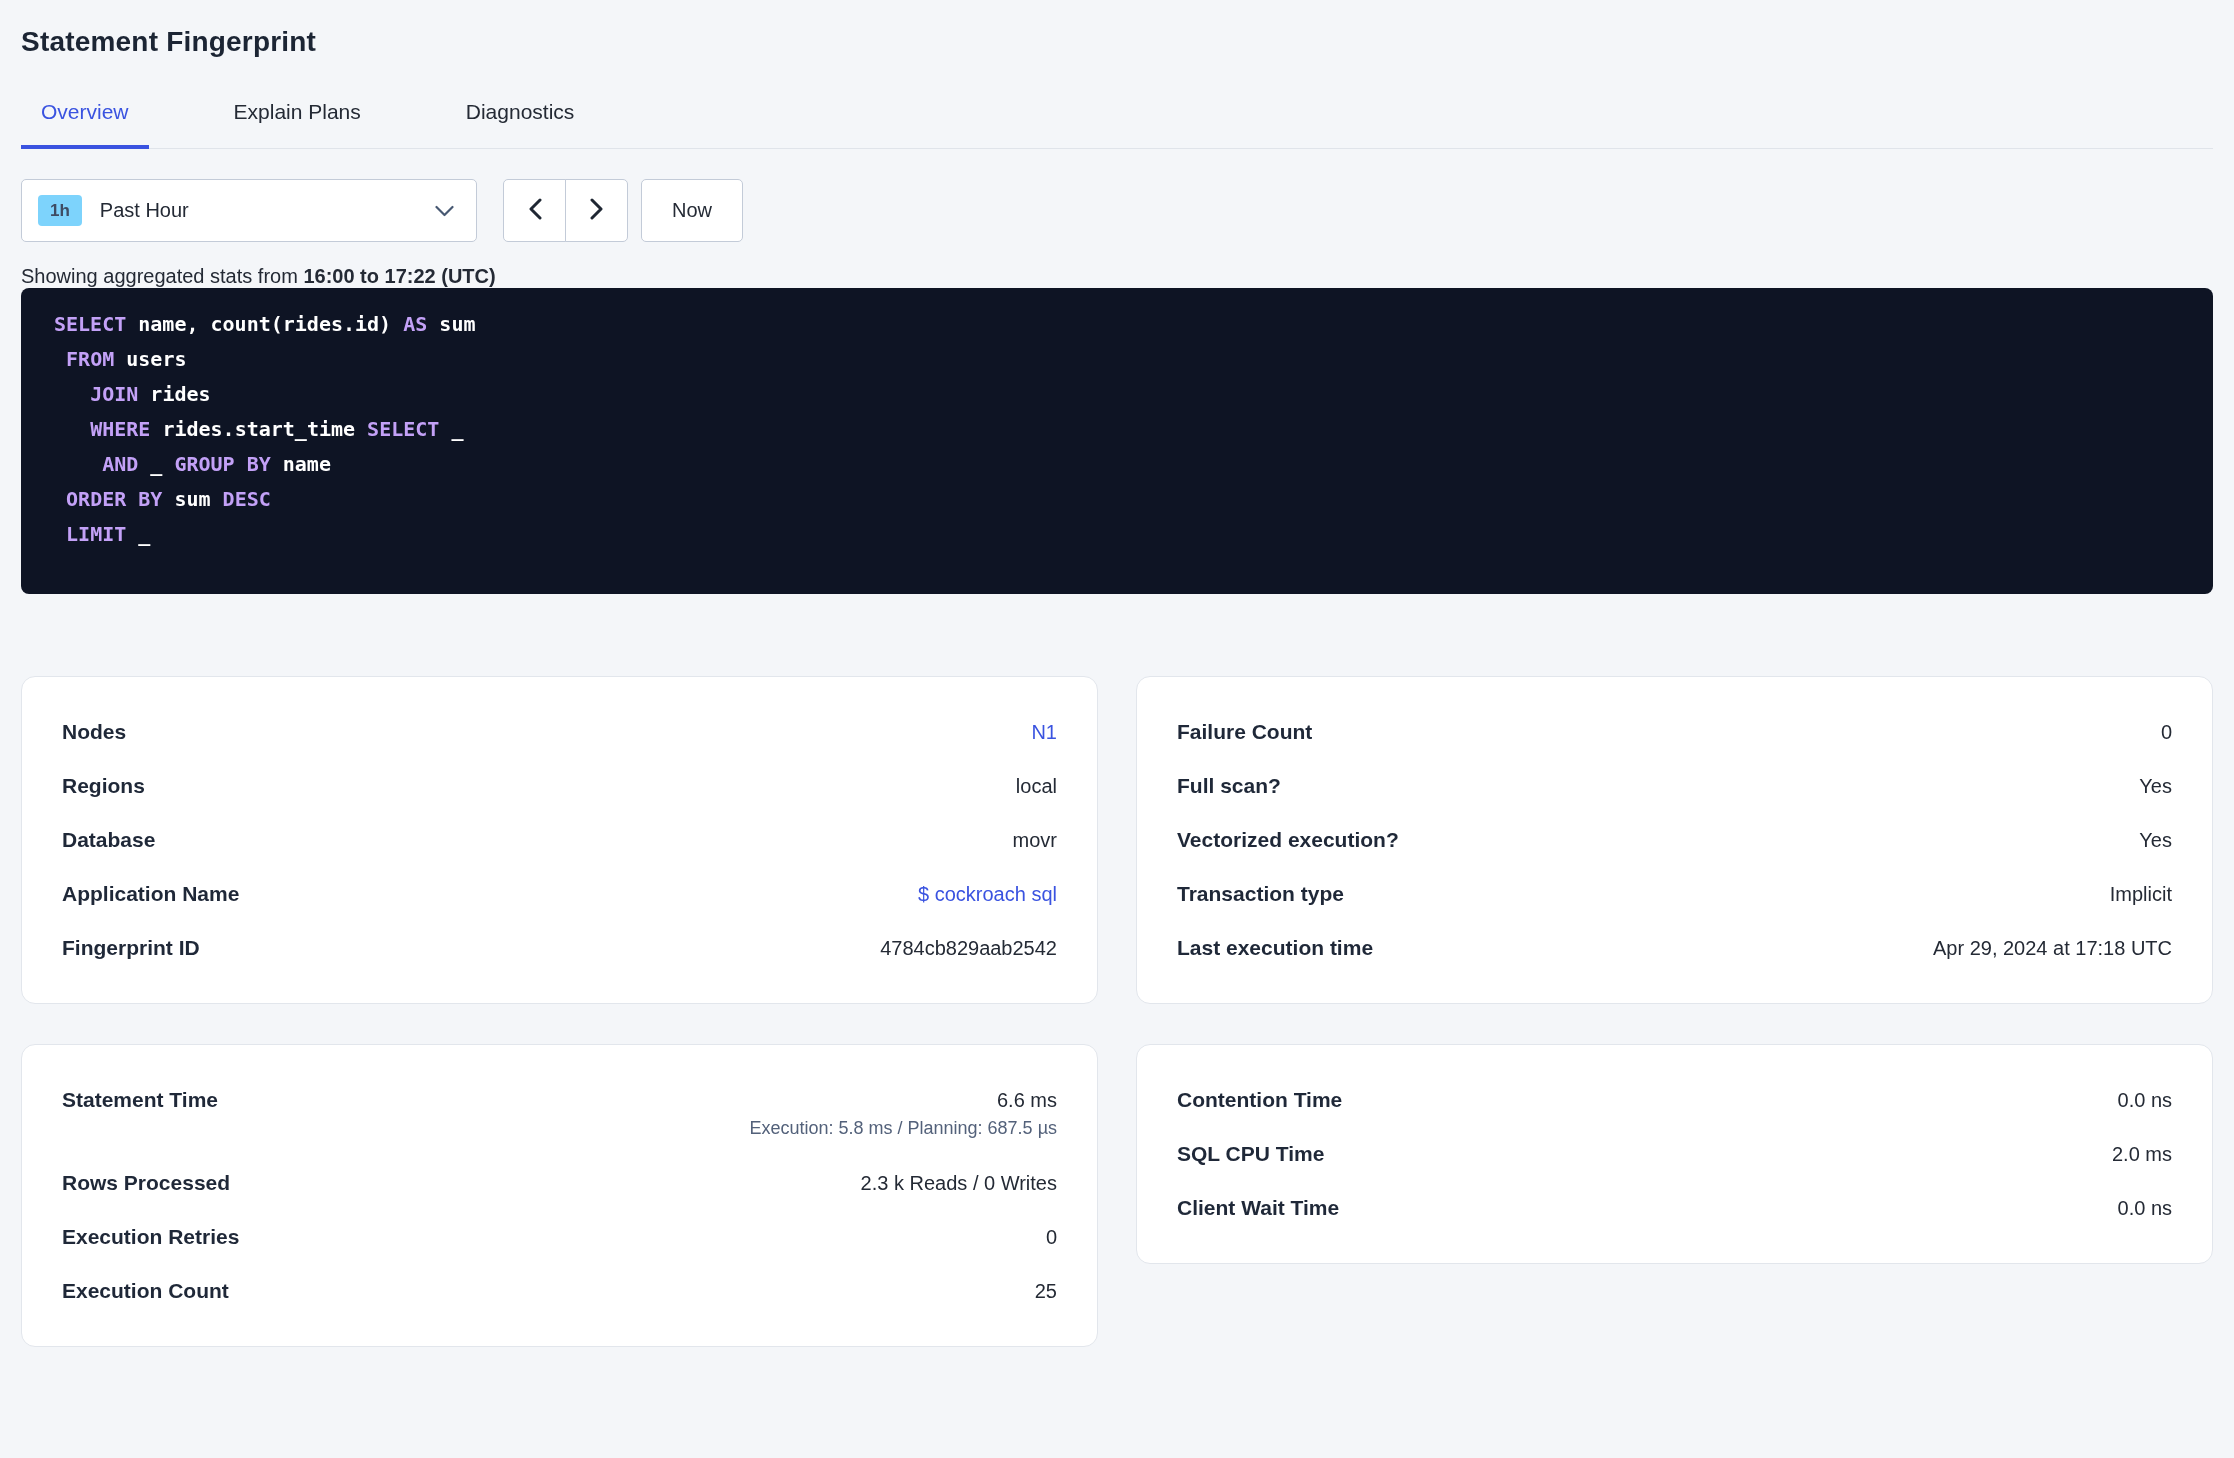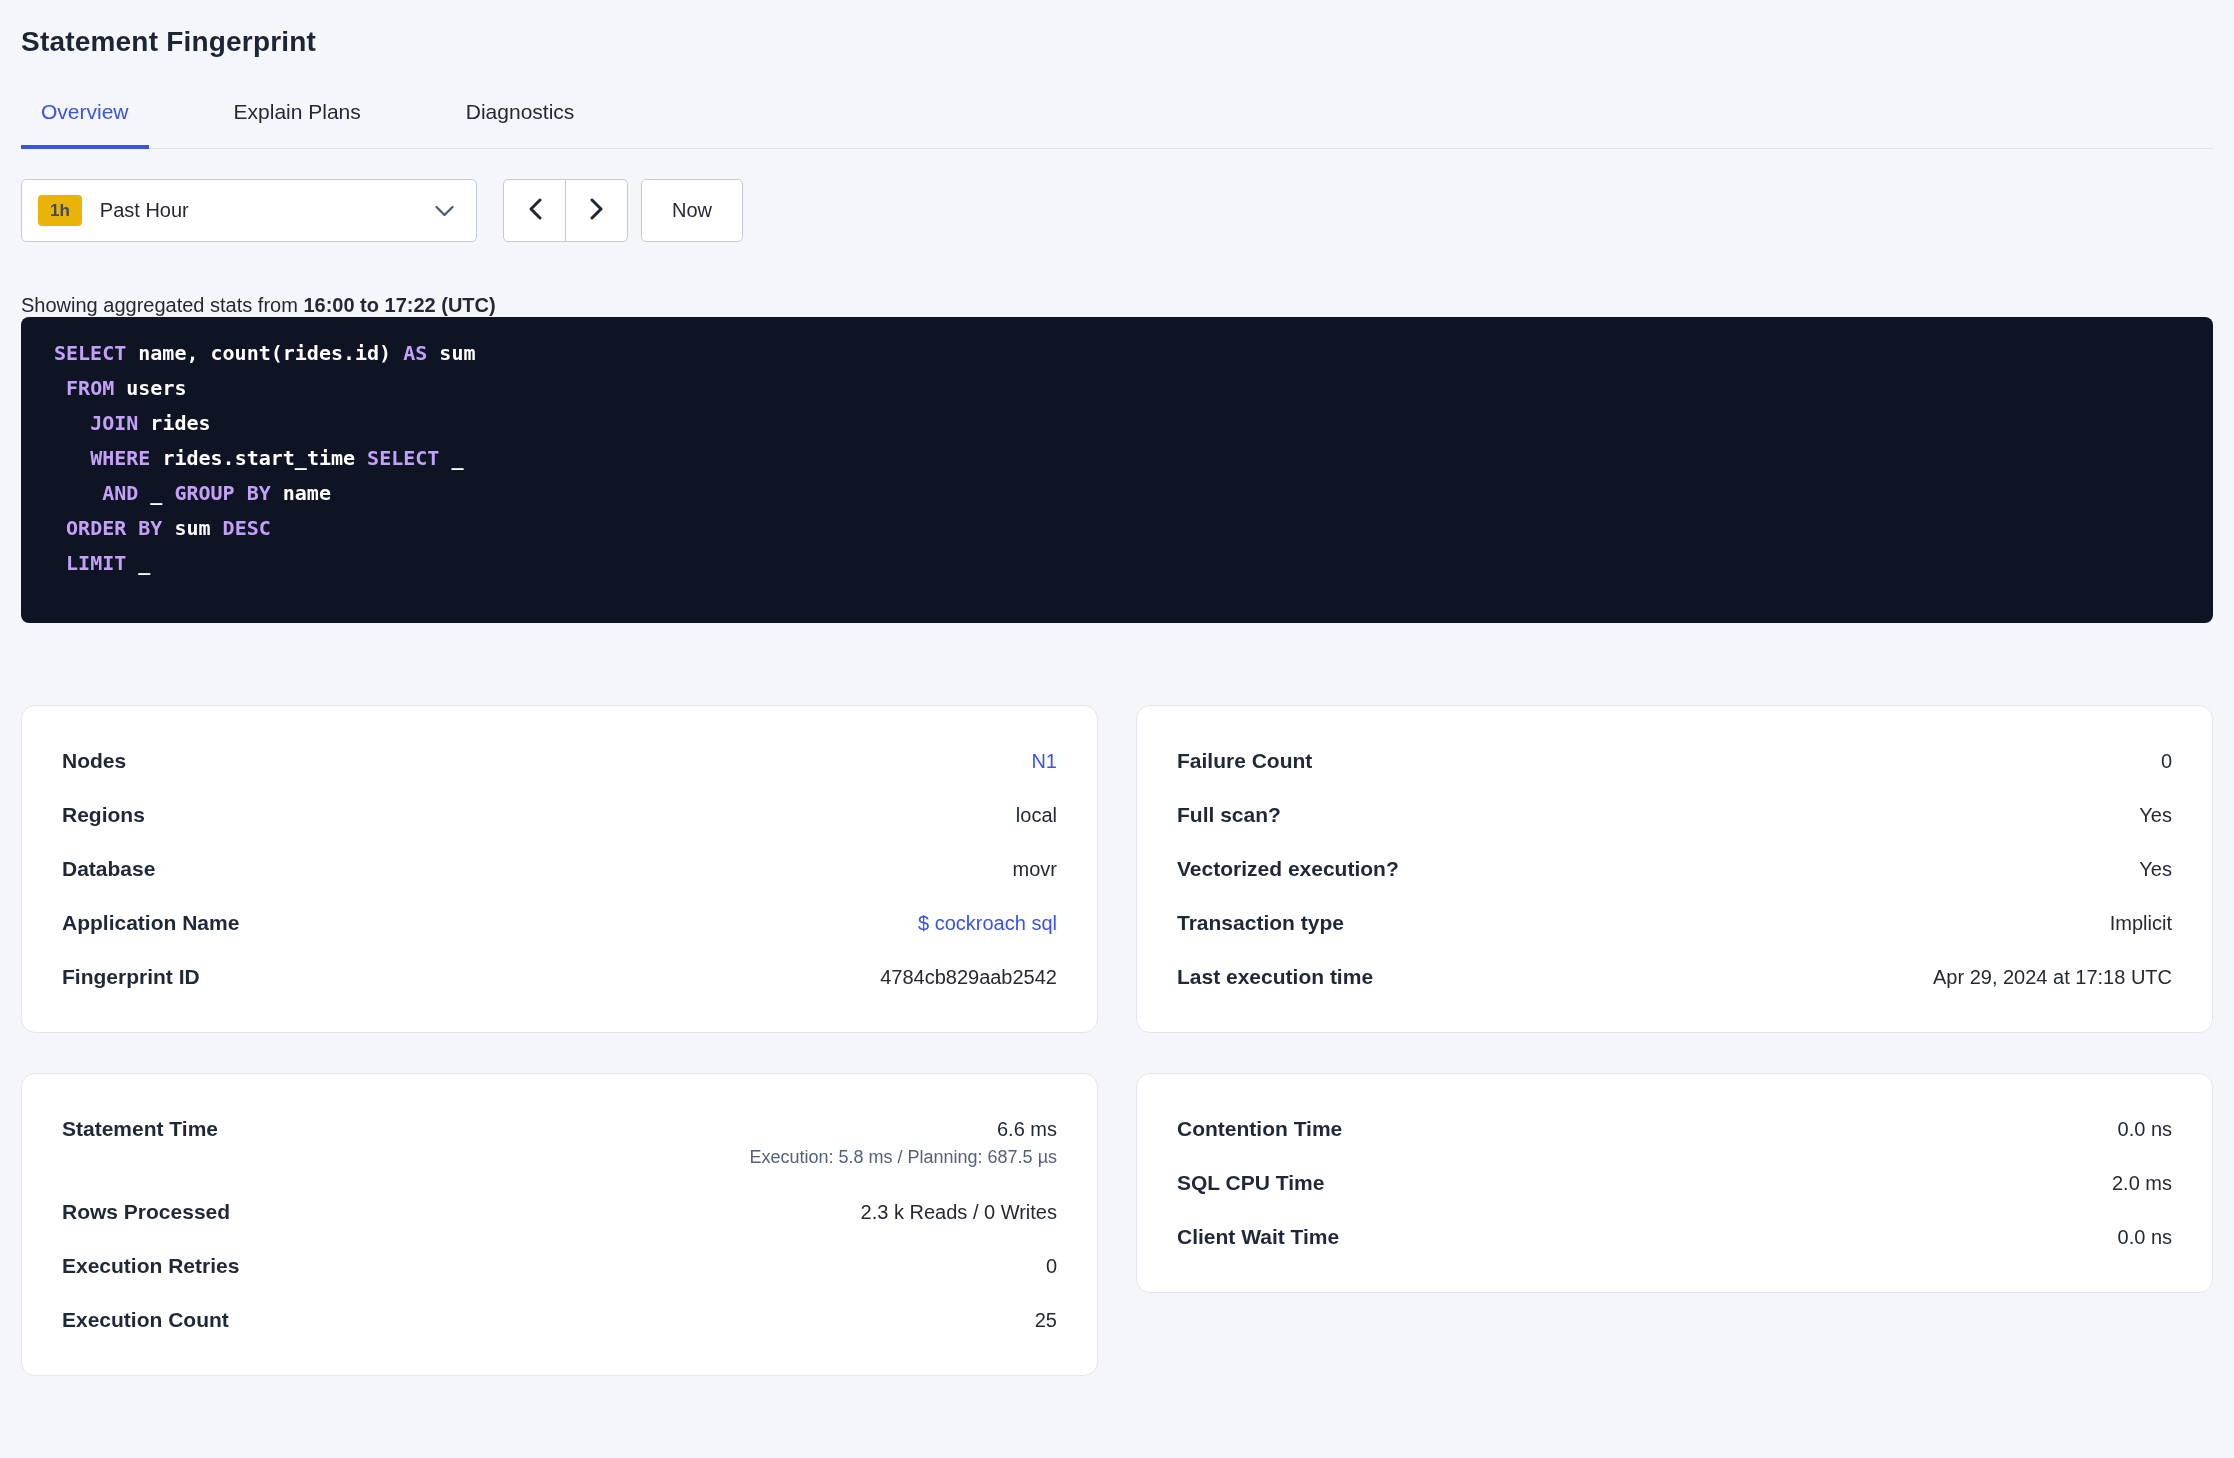--- a/index.html
+++ b/index.html
@@ -28,39 +28,39 @@
   .tab.active::after{
     content:"";position:absolute;left:0;right:0;bottom:-1px;height:4px;background:var(--accent);
   }
   
   .toolbar{margin-top:30px;display:flex;align-items:center;}
   .range-select{
     width:456px;height:63px;background:#fff;border:1px solid #c3cbd8;border-radius:5px;
     display:flex;align-items:center;padding:0 22px 0 16px;cursor:pointer;
   }
   .badge{
-    background:#eab308;color:#3e4c63;font-weight:700;font-size:17px;
+    background:#7dd3fc;color:#3e4c63;font-weight:700;font-size:17px;
     padding:7px 12px;border-radius:4px;line-height:1;
   }
   .range-label{margin-left:18px;font-size:20px;color:#242a35;}
   .chev-down{margin-left:auto;display:flex;align-items:center;}
   .pager{display:flex;margin-left:26px;}
   .pager-btn{
     width:63px;height:63px;background:#fff;border:1px solid #c3cbd8;
     display:flex;align-items:center;justify-content:center;cursor:pointer;
   }
   .pager-btn.prev{border-radius:5px 0 0 5px;}
   .pager-btn.next{border-radius:0 5px 5px 0;margin-left:-1px;}
   .now-btn{
     margin-left:13px;height:63px;padding:0 30px;background:#fff;border:1px solid #c3cbd8;
     border-radius:5px;font-size:20px;color:#242a35;display:flex;align-items:center;cursor:pointer;
     font-family:inherit;
   }
   
-  .summary{margin-top:52px;font-size:20px;color:#242a35;}
+  .summary{margin-top:23px;font-size:20px;color:#242a35;}
   .summary b{font-weight:700;}
   
   .sql-box{
     background:var(--code-bg);border-radius:8px;
     padding:19px 33px 42px;
   }
   .sql-line{
     font-family:"DejaVu Sans Mono",monospace;font-size:20px;line-height:35px;
     font-weight:700;color:#ffffff;white-space:pre;
   }

